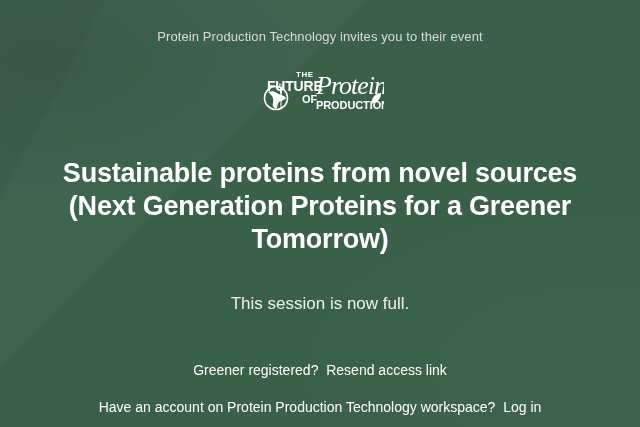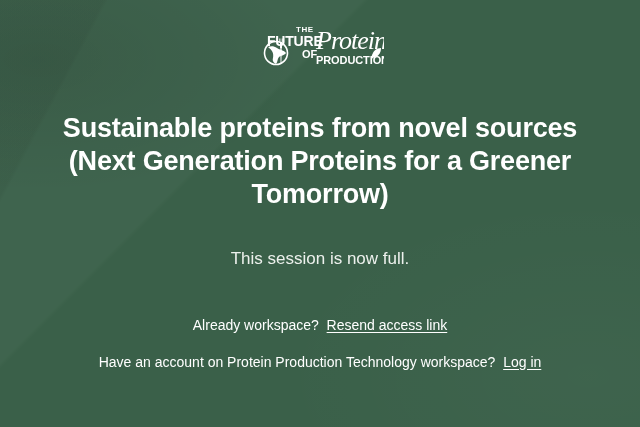--- a/index.html
+++ b/index.html
@@ -77,31 +77,31 @@
   .link-row {
     font-size: 14px;
     line-height: 25px;
     color: #ffffff;
   }
   .link-row + .link-row {
     margin-top: 12px;
   }
   .inline-link {
     color: #ffffff;
-    text-decoration: underline;
     text-underline-offset: 2px;
     cursor: pointer;
   }
   .static-text { color: #ffffff; }
 </style>
 </head>
 <body>
 
 <div id="page">
 
+  <div class="invite-banner">Protein Production Technology invites you to their event</div>
 
   <div class="logo-wrap">
     <svg class="logo-svg" width="128" height="52" viewBox="0 0 128 52" xmlns="http://www.w3.org/2000/svg">
       <g fill="#ffffff">
 
         <g>
           <circle cx="20" cy="33" r="11.5" fill="none" stroke="#ffffff" stroke-width="1.6"></circle>
           <path d="M12 27 C16 30, 18 33, 17 38 C16 41, 18 43, 20 44 C22 42, 21 39, 23 37 C25 35, 28 36, 30 33 C28 30, 24 30, 21 28 C18 26, 15 26, 12 27 Z"></path>
           <path d="M24 22 L26 22 L26 28 L24 28 Z"></path>
           <path d="M23.2 18.5 L23.9 18.5 L23.9 22.4 L23.2 22.4 Z"></path>
@@ -128,21 +128,21 @@
     </svg>
   </div>
 
   <h1 class="headline">Sustainable proteins from novel sources (Next Generation Proteins for a Greener Tomorrow)</h1>
 
   <div class="session-status">This session is now full.</div>
 
   <div class="footer-links">
 
     <div class="link-row">
-      <span class="static-text">Already workspace?</span>
+      <span class="static-text">Greener registered?</span>
       <span>&nbsp;</span><a class="inline-link">Resend access link</a>
     </div>
 
     <div class="link-row">
       <span class="static-text">Have an account on Protein Production Technology workspace?</span>
       <span>&nbsp;</span><a class="inline-link">Log in</a>
     </div>
 
   </div>
 

